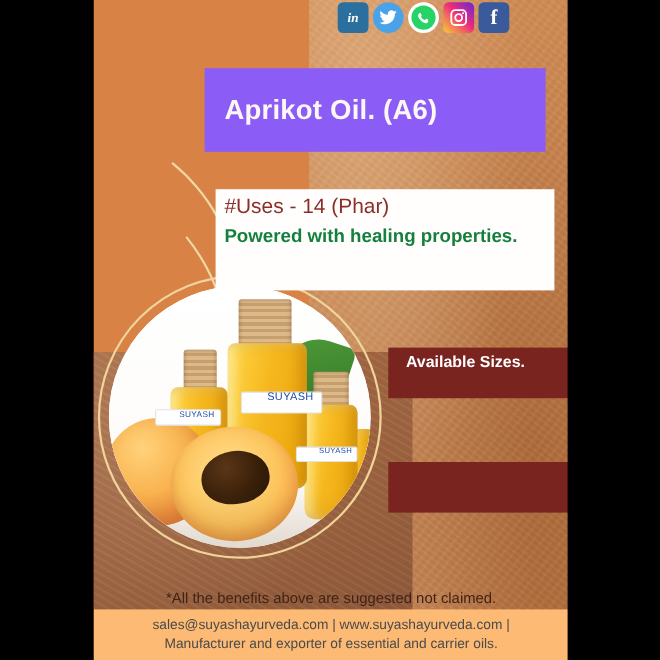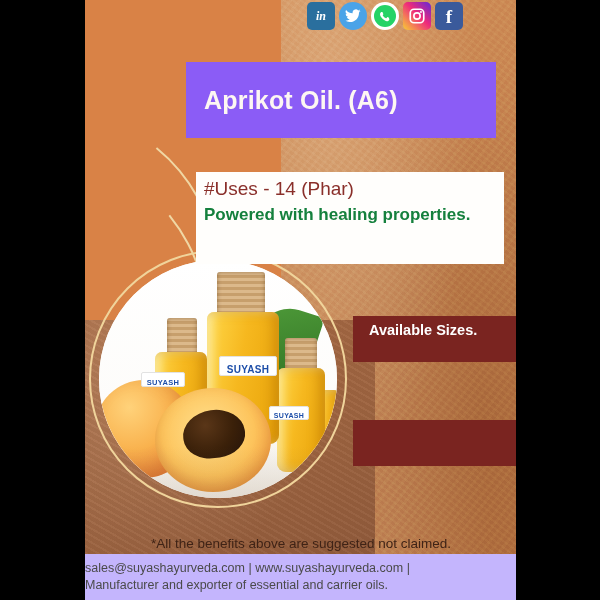--- a/index.html
+++ b/index.html
@@ -79,22 +79,22 @@
   .ap-half{position:absolute;left:56px;top:128px;width:116px;height:104px;border-radius:50%;
            background:radial-gradient(circle at 45% 40%,#ffe08d 0%,#fdc45c 52%,#f3a043 82%,#e4822f 100%);
            box-shadow:inset 0 -6px 14px rgba(170,80,30,.28);}
   .pit{position:absolute;left:84px;top:150px;width:62px;height:48px;border-radius:50% 50% 46% 46%;
        background:radial-gradient(circle at 38% 30%,#5a3618 0%,#3a2009 55%,#24130a 100%);
        transform:rotate(-8deg);}
   .ph-shadow{position:absolute;left:0;right:0;bottom:0;height:52px;
              background:linear-gradient(180deg,rgba(0,0,0,0),rgba(120,90,60,.14));}
   
   .lbl{position:absolute;background:#ffffff;border:1px solid #e2e2e2;border-radius:2px;
-       display:flex;align-items:flex-end;justify-content:center;
-       font-weight:bold;color:#1d4ea8;letter-spacing:.3px;line-height:1;}
+       display:flex;align-items:flex-start;justify-content:center;
+       font-weight:normal;color:#1d4ea8;letter-spacing:.3px;line-height:1;padding-left:16px;}
   .l1{left:120px;top:96px;width:56px;height:18px;font-size:10px;}
   .l2{left:42px;top:112px;width:42px;height:13px;font-size:7.5px;}
   .l3{left:170px;top:146px;width:38px;height:12px;font-size:7px;}
 
   
   .social{position:absolute;left:222px;top:2px;display:flex;gap:4px;z-index:6;}
   .si{width:28px;height:28px;border-radius:5px;display:flex;align-items:center;justify-content:center;
       color:#fff;font-weight:bold;font-size:17px;line-height:1;}
   .si-li{background:#2a6f9e;font-family:"Liberation Serif",serif;font-style:italic;font-size:12px;}
   .si-tw{background:#4aa3e8;border-radius:50%;font-size:15px;}
@@ -120,22 +120,22 @@
   
   .ext-note{position:absolute;left:268px;top:286px;color:#5d2e22;font-size:13px;z-index:5;}
   .info-box{position:absolute;background:#7a2420;color:#ffffff;z-index:5;padding:5px 0 6px 8px;box-sizing:border-box;}
   .ib-sizes{left:268px;top:316px;width:164px;height:46px;padding-left:16px;}
   .ib-bulk{left:268px;top:420px;width:164px;height:46px;}
   .ib-h{font-size:14.5px;font-weight:bold;line-height:1.35;}
   .ib-s{font-size:13px;font-weight:bold;line-height:1.35;}
 
   
   .disclaimer{position:absolute;left:0;right:0;top:536px;text-align:center;color:#3f2316;font-size:13.5px;z-index:5;}
-  .footer{position:absolute;left:0;right:0;bottom:0;height:46px;background:#c4b5fd;z-index:5;
-          display:flex;flex-direction:column;justify-content:center;gap:1px;}
+  .footer{position:absolute;left:0;right:0;bottom:0;height:46px;background:#fdba74;z-index:5;
+          display:flex;flex-direction:column;align-items:center;justify-content:center;gap:1px;}
   .footer div{color:#4a4a4a;font-size:12.5px;line-height:1.25;}
 
   .bar{position:absolute;top:0;height:600px;width:85px;background:#000;z-index:9;}
   .bar-l{left:0;} .bar-r{left:516px;width:84px;}
 </style>
 </head>
 <body>
 
 <div id="poster">
 

